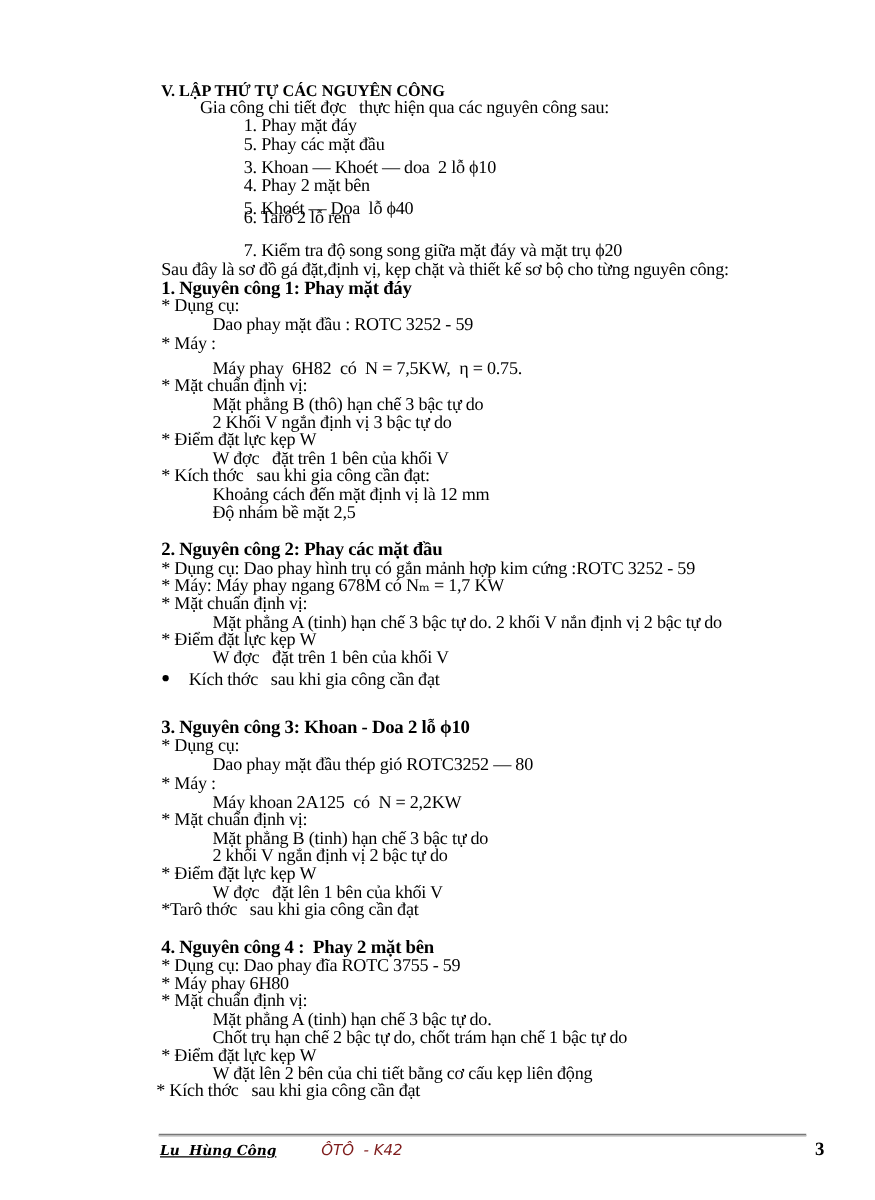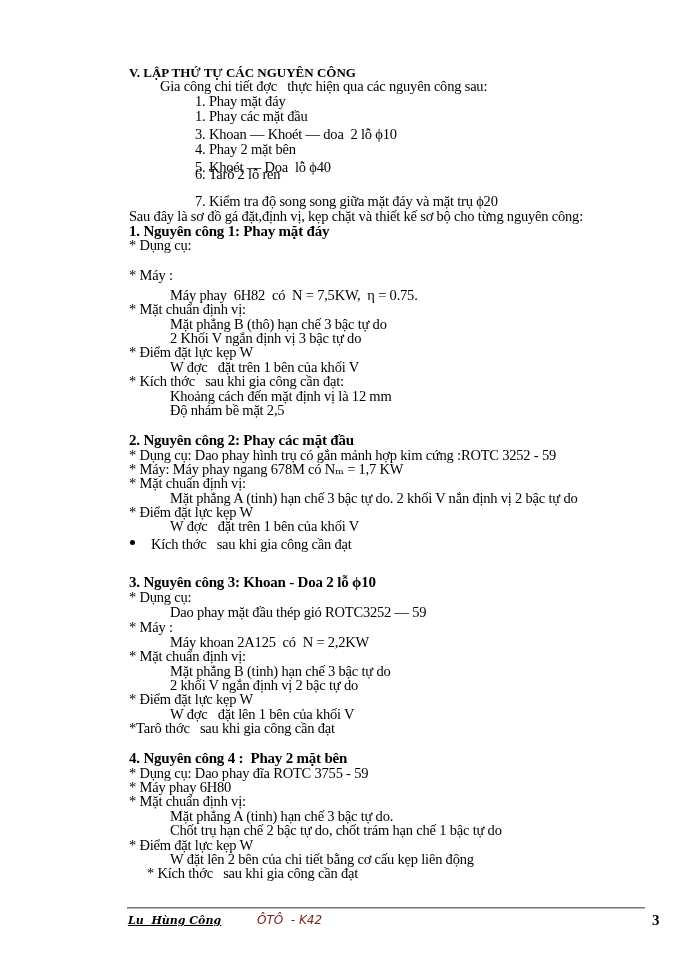--- a/index.html
+++ b/index.html
@@ -16,30 +16,31 @@
   .bullet { position:absolute; left:118px; top:540px; width:5px; height:5px; border-radius:50%; background:#000; }
 </style>
 </head>
 <body>
 
 <div class="page">
 
   <div class="ln title" style="left:117px;top:66px">V. LẬP THỨ TỰ CÁC NGUYÊN CÔNG</div>
   <div class="ln" style="left:148px;top:79px">Gia công chi tiết đợc   thực hiện qua các nguyên công sau:</div>
   <div class="ln" style="left:183px;top:94px">1. Phay mặt đáy</div>
-  <div class="ln" style="left:183px;top:109px">1. Phay các mặt đầu</div>
+  <div class="ln" style="left:183px;top:109px">5. Phay các mặt đầu</div>
   <div class="ln" style="left:183px;top:127px">3. Khoan — Khoét — doa  2 lỗ ϕ10</div>
   <div class="ln" style="left:183px;top:142px">4. Phay 2 mặt bên</div>
   <div class="ln" style="left:183px;top:160px">5. Khoét — Doa  lỗ ϕ40</div>
   <div class="ln" style="left:183px;top:167px">6. Tarô 2 lỗ ren</div>
   <div class="ln" style="left:183px;top:194px">7. Kiểm tra độ song song giữa mặt đáy và mặt trụ ϕ20</div>
   <div class="ln" style="left:117px;top:209px">Sau đây là sơ đồ gá đặt,định vị, kẹp chặt và thiết kế sơ bộ cho từng nguyên công:</div>
 
   <div class="ln h" style="left:117px;top:224px">1. Nguyên công 1: Phay mặt đáy</div>
   <div class="ln" style="left:117px;top:238px">* Dụng cụ:</div>
+  <div class="ln" style="left:158px;top:253px">Dao phay mặt đầu : ROTC 3252 - 59</div>
   <div class="ln" style="left:117px;top:268px">* Máy :</div>
   <div class="ln" style="left:158px;top:288px">Máy phay  6H82  có  N = 7,5KW,  η = 0.75.</div>
   <div class="ln" style="left:117px;top:302px">* Mặt chuẩn định vị:</div>
   <div class="ln" style="left:158px;top:317px">Mặt phẳng B (thô) hạn chế 3 bậc tự do</div>
   <div class="ln" style="left:158px;top:331px">2 Khối V ngắn định vị 3 bậc tự do</div>
   <div class="ln" style="left:117px;top:345px">* Điểm đặt lực kẹp W</div>
   <div class="ln" style="left:158px;top:360px">W đợc   đặt trên 1 bên của khối V</div>
   <div class="ln" style="left:117px;top:374px">* Kích thớc   sau khi gia công cần đạt:</div>
   <div class="ln" style="left:158px;top:389px">Khoảng cách đến mặt định vị là 12 mm</div>
   <div class="ln" style="left:158px;top:403px">Độ nhám bề mặt 2,5</div>
@@ -49,37 +50,37 @@
   <div class="ln" style="left:117px;top:462px">* Máy: Máy phay ngang 678M có Nₘ = 1,7 KW</div>
   <div class="ln" style="left:117px;top:476px">* Mặt chuẩn định vị:</div>
   <div class="ln" style="left:158px;top:491px">Mặt phẳng A (tinh) hạn chế 3 bậc tự do. 2 khối V nắn định vị 2 bậc tự do</div>
   <div class="ln" style="left:117px;top:505px">* Điểm đặt lực kẹp W</div>
   <div class="ln" style="left:158px;top:519px">W đợc   đặt trên 1 bên của khối V</div>
   <div class="bullet"></div>
   <div class="ln" style="left:139px;top:537px">Kích thớc   sau khi gia công cần đạt</div>
 
   <div class="ln h" style="left:117px;top:575px">3. Nguyên công 3: Khoan - Doa 2 lỗ ϕ10</div>
   <div class="ln" style="left:117px;top:590px">* Dụng cụ:</div>
-  <div class="ln" style="left:158px;top:605px">Dao phay mặt đầu thép gió ROTC3252 — 59</div>
+  <div class="ln" style="left:158px;top:605px">Dao phay mặt đầu thép gió ROTC3252 — 80</div>
   <div class="ln" style="left:117px;top:620px">* Máy :</div>
   <div class="ln" style="left:158px;top:635px">Máy khoan 2A125  có  N = 2,2KW</div>
   <div class="ln" style="left:117px;top:649px">* Mặt chuẩn định vị:</div>
   <div class="ln" style="left:158px;top:664px">Mặt phẳng B (tinh) hạn chế 3 bậc tự do</div>
   <div class="ln" style="left:158px;top:678px">2 khối V ngắn định vị 2 bậc tự do</div>
   <div class="ln" style="left:117px;top:692px">* Điểm đặt lực kẹp W</div>
   <div class="ln" style="left:158px;top:707px">W đợc   đặt lên 1 bên của khối V</div>
   <div class="ln" style="left:117px;top:721px">*Tarô thớc   sau khi gia công cần đạt</div>
 
   <div class="ln h" style="left:117px;top:751px">4. Nguyên công 4 :  Phay 2 mặt bên</div>
   <div class="ln" style="left:117px;top:766px">* Dụng cụ: Dao phay đĩa ROTC 3755 - 59</div>
   <div class="ln" style="left:117px;top:780px">* Máy phay 6H80</div>
   <div class="ln" style="left:117px;top:794px">* Mặt chuẩn định vị:</div>
   <div class="ln" style="left:158px;top:809px">Mặt phẳng A (tinh) hạn chế 3 bậc tự do.</div>
   <div class="ln" style="left:158px;top:823px">Chốt trụ hạn chế 2 bậc tự do, chốt trám hạn chế 1 bậc tự do</div>
   <div class="ln" style="left:117px;top:838px">* Điểm đặt lực kẹp W</div>
   <div class="ln" style="left:158px;top:852px">W đặt lên 2 bên của chi tiết bằng cơ cấu kẹp liên động</div>
-  <div class="ln" style="left:135px;top:866px">* Kích thớc   sau khi gia công cần đạt</div>
+  <div class="ln" style="left:113px;top:866px">* Kích thớc   sau khi gia công cần đạt</div>
 
   <div class="footer-rule"></div>
   <div class="author">Lu  Hùng Công</div>
   <div class="cls">ÔTÔ  - K42</div>
   <div class="pnum">3</div>
 </div>
 
 </body></html>

